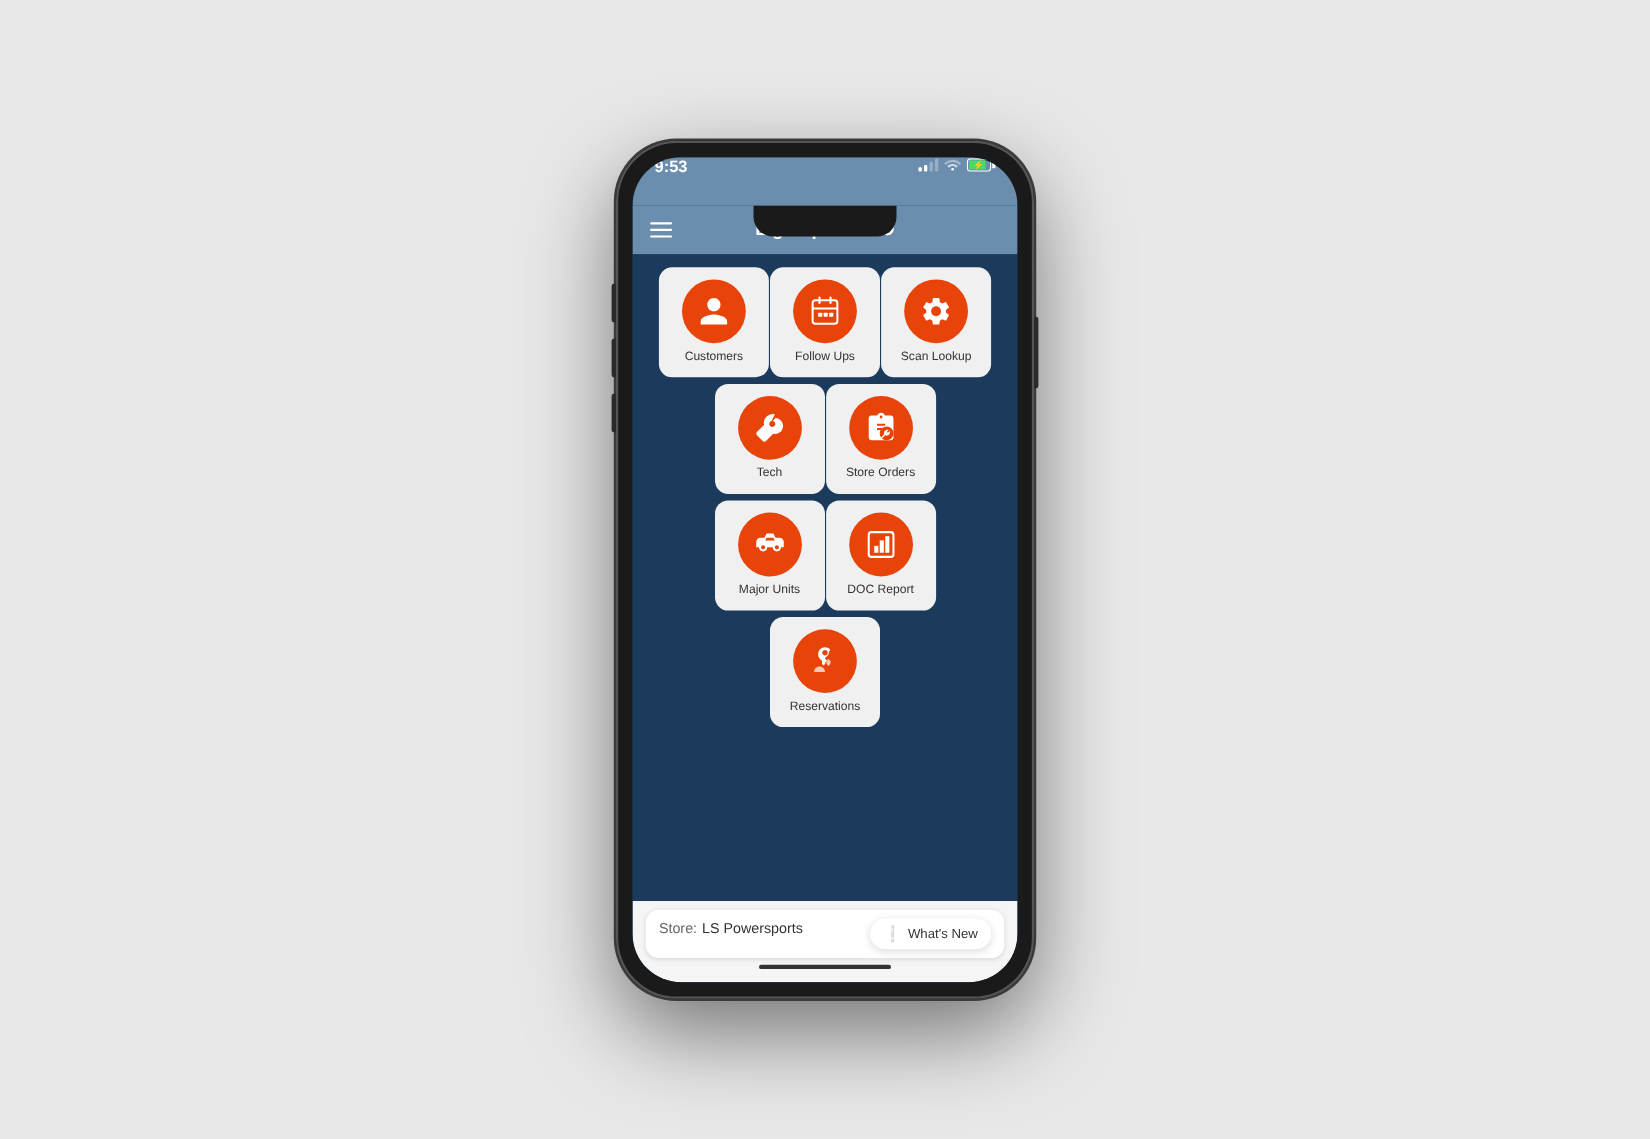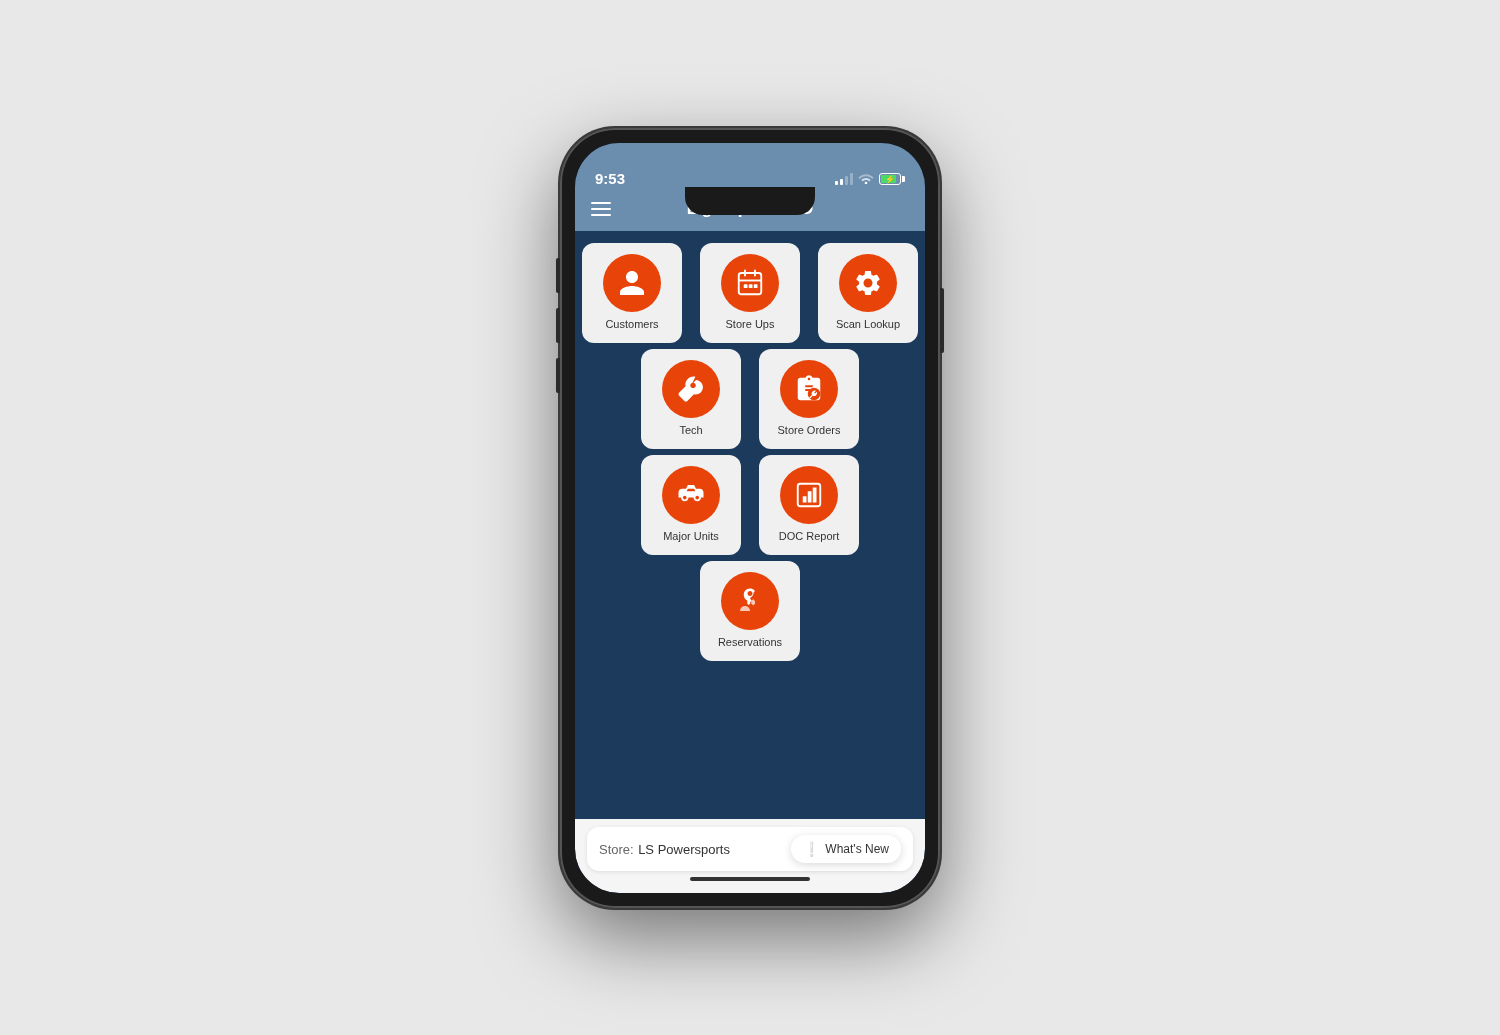--- a/index.html
+++ b/index.html
@@ -57,21 +57,21 @@
       display: flex;
       flex-direction: column;
       position: relative;
     }
 
     
     .status-bar {
       background: #6b8eae;
       height: 44px;
       display: flex;
-      align-items: flex-end;
+      align-items: flex-start;
       justify-content: space-between;
       padding: 0 20px;
       flex-shrink: 0;
     }
 
     .status-time {
       color: white;
       font-size: 15px;
       font-weight: 600;
     }
@@ -194,21 +194,21 @@
       background: #1b3a5c;
       padding: 12px 10px;
       overflow-y: auto;
       display: flex;
       flex-direction: column;
       gap: 6px;
     }
 
     .grid-row {
       display: flex;
-      gap: 18px;
+      gap: 1px;
       justify-content: center;
     }
 
     .grid-tile {
       background: #f0f0f0;
       border-radius: 12px;
       width: 100px;
       height: 100px;
       display: flex;
       flex-direction: column;
@@ -252,21 +252,21 @@
       flex-shrink: 0;
       border-radius: 0 0 44px 44px;
       position: relative;
     }
 
     .bottom-inner {
       background: white;
       border-radius: 12px;
       padding: 8px 12px;
       display: flex;
-      align-items: center;
+      align-items: flex-start;
       justify-content: space-between;
       box-shadow: 0 1px 4px rgba(0,0,0,0.1);
     }
 
     .store-label {
       font-size: 13px;
       color: #666;
     }
 
     .store-name {
@@ -364,21 +364,21 @@
             <svg viewBox="0 0 24 24">
               <rect x="3" y="4" width="18" height="17" rx="2" ry="2" fill="none" stroke="white" stroke-width="1.5"></rect>
               <line x1="16" y1="2" x2="16" y2="6" stroke="white" stroke-width="1.5" stroke-linecap="round"></line>
               <line x1="8" y1="2" x2="8" y2="6" stroke="white" stroke-width="1.5" stroke-linecap="round"></line>
               <line x1="3" y1="10" x2="21" y2="10" stroke="white" stroke-width="1.5"></line>
               <rect x="7" y="13" width="3" height="3" rx="0.5" fill="white"></rect>
               <rect x="11" y="13" width="3" height="3" rx="0.5" fill="white"></rect>
               <rect x="15" y="13" width="3" height="3" rx="0.5" fill="white"></rect>
             </svg>
           </div>
-          <span class="tile-label">Store Ups</span>
+          <span class="tile-label">Follow Ups</span>
         </div>
 
         <div class="grid-tile">
           <div class="tile-icon-circle">
             <svg viewBox="0 0 24 24">
               <path d="M19.14,12.94c0.04-0.3,0.06-0.61,0.06-0.94c0-0.32-0.02-0.64-0.07-0.94l2.03-1.58c0.18-0.14,0.23-0.41,0.12-0.61 l-1.92-3.32c-0.12-0.22-0.37-0.29-0.59-0.22l-2.39,0.96c-0.5-0.38-1.03-0.7-1.62-0.94L14.4,2.81c-0.04-0.24-0.24-0.41-0.48-0.41 h-3.84c-0.24,0-0.43,0.17-0.47,0.41L9.25,5.35C8.66,5.59,8.12,5.92,7.63,6.29L5.24,5.33c-0.22-0.08-0.47,0-0.59,0.22L2.74,8.87 C2.62,9.08,2.66,9.34,2.86,9.48l2.03,1.58C4.84,11.36,4.8,11.69,4.8,12s0.02,0.64,0.07,0.94l-2.03,1.58 c-0.18,0.14-0.23,0.41-0.12,0.61l1.92,3.32c0.12,0.22,0.37,0.29,0.59,0.22l2.39-0.96c0.5,0.38,1.03,0.7,1.62,0.94l0.36,2.54 c0.05,0.24,0.24,0.41,0.48,0.41h3.84c0.24,0,0.44-0.17,0.47-0.41l0.36-2.54c0.59-0.24,1.13-0.56,1.62-0.94l2.39,0.96 c0.22,0.08,0.47,0,0.59-0.22l1.92-3.32c0.12-0.22,0.07-0.47-0.12-0.61L19.14,12.94z M12,15.6c-1.98,0-3.6-1.62-3.6-3.6 s1.62-3.6,3.6-3.6s3.6,1.62,3.6,3.6S13.98,15.6,12,15.6z"></path>
             </svg>
           </div>
           <span class="tile-label">Scan Lookup</span>
         </div>

